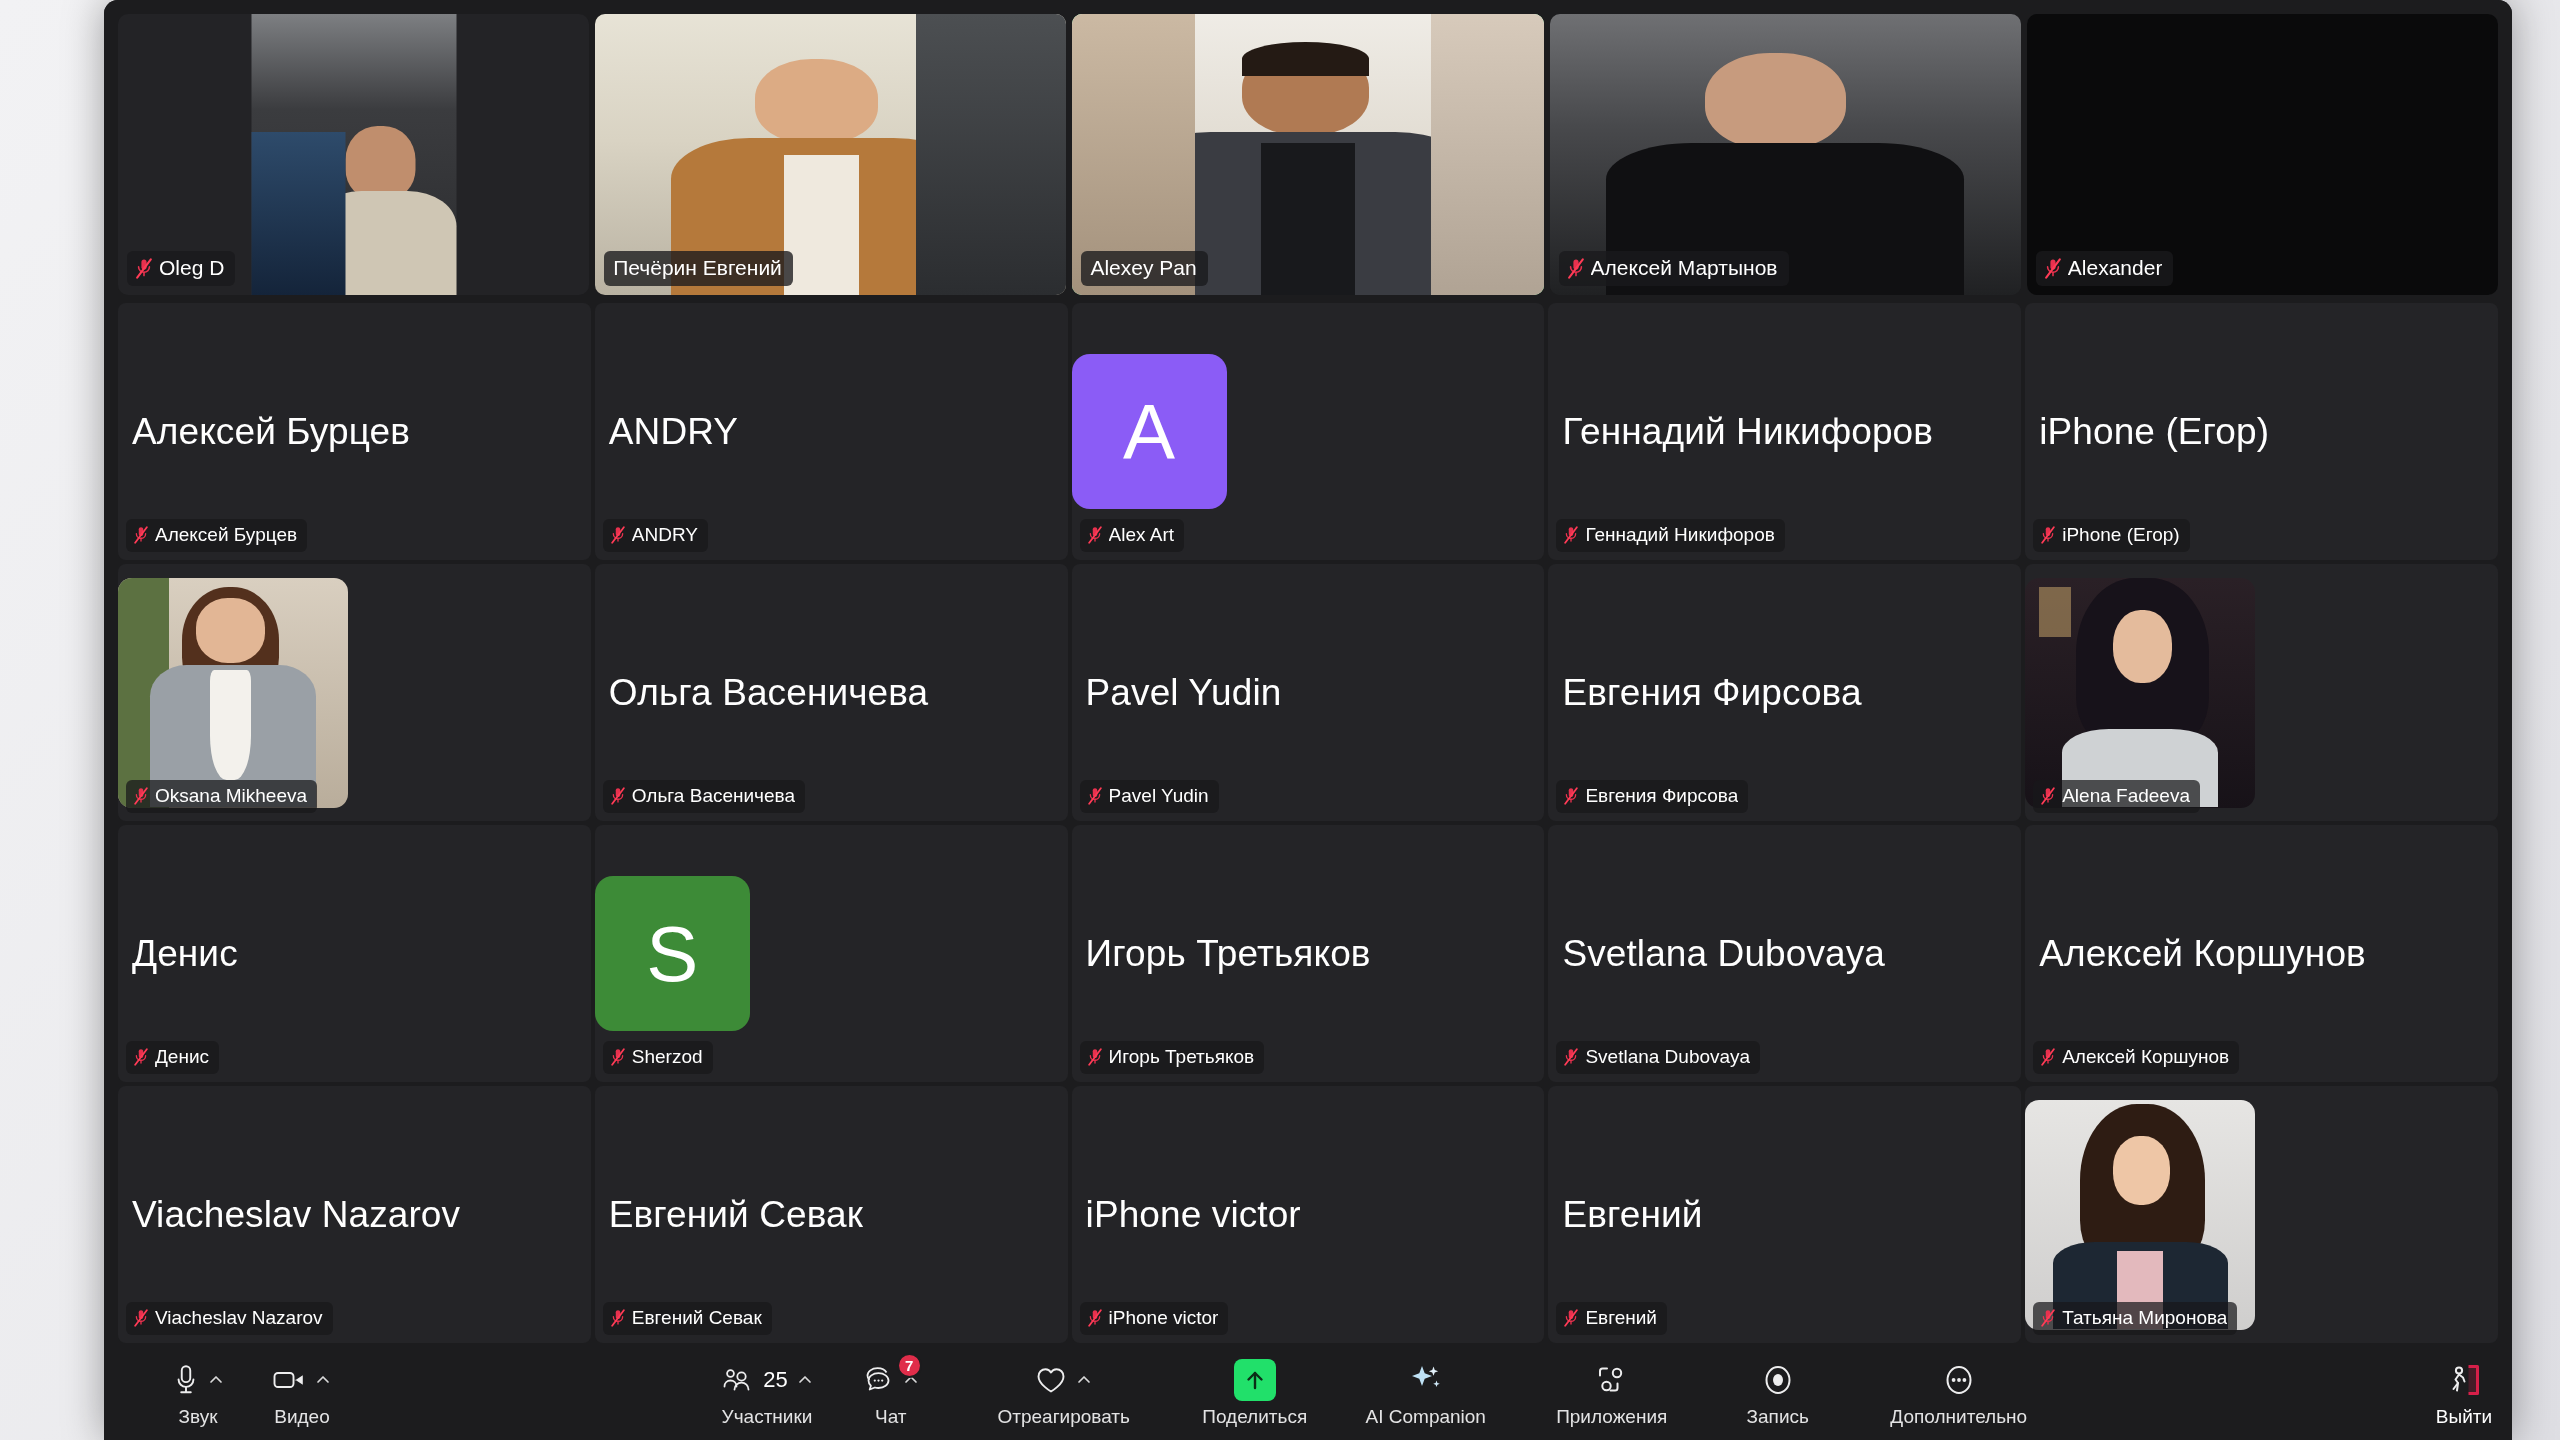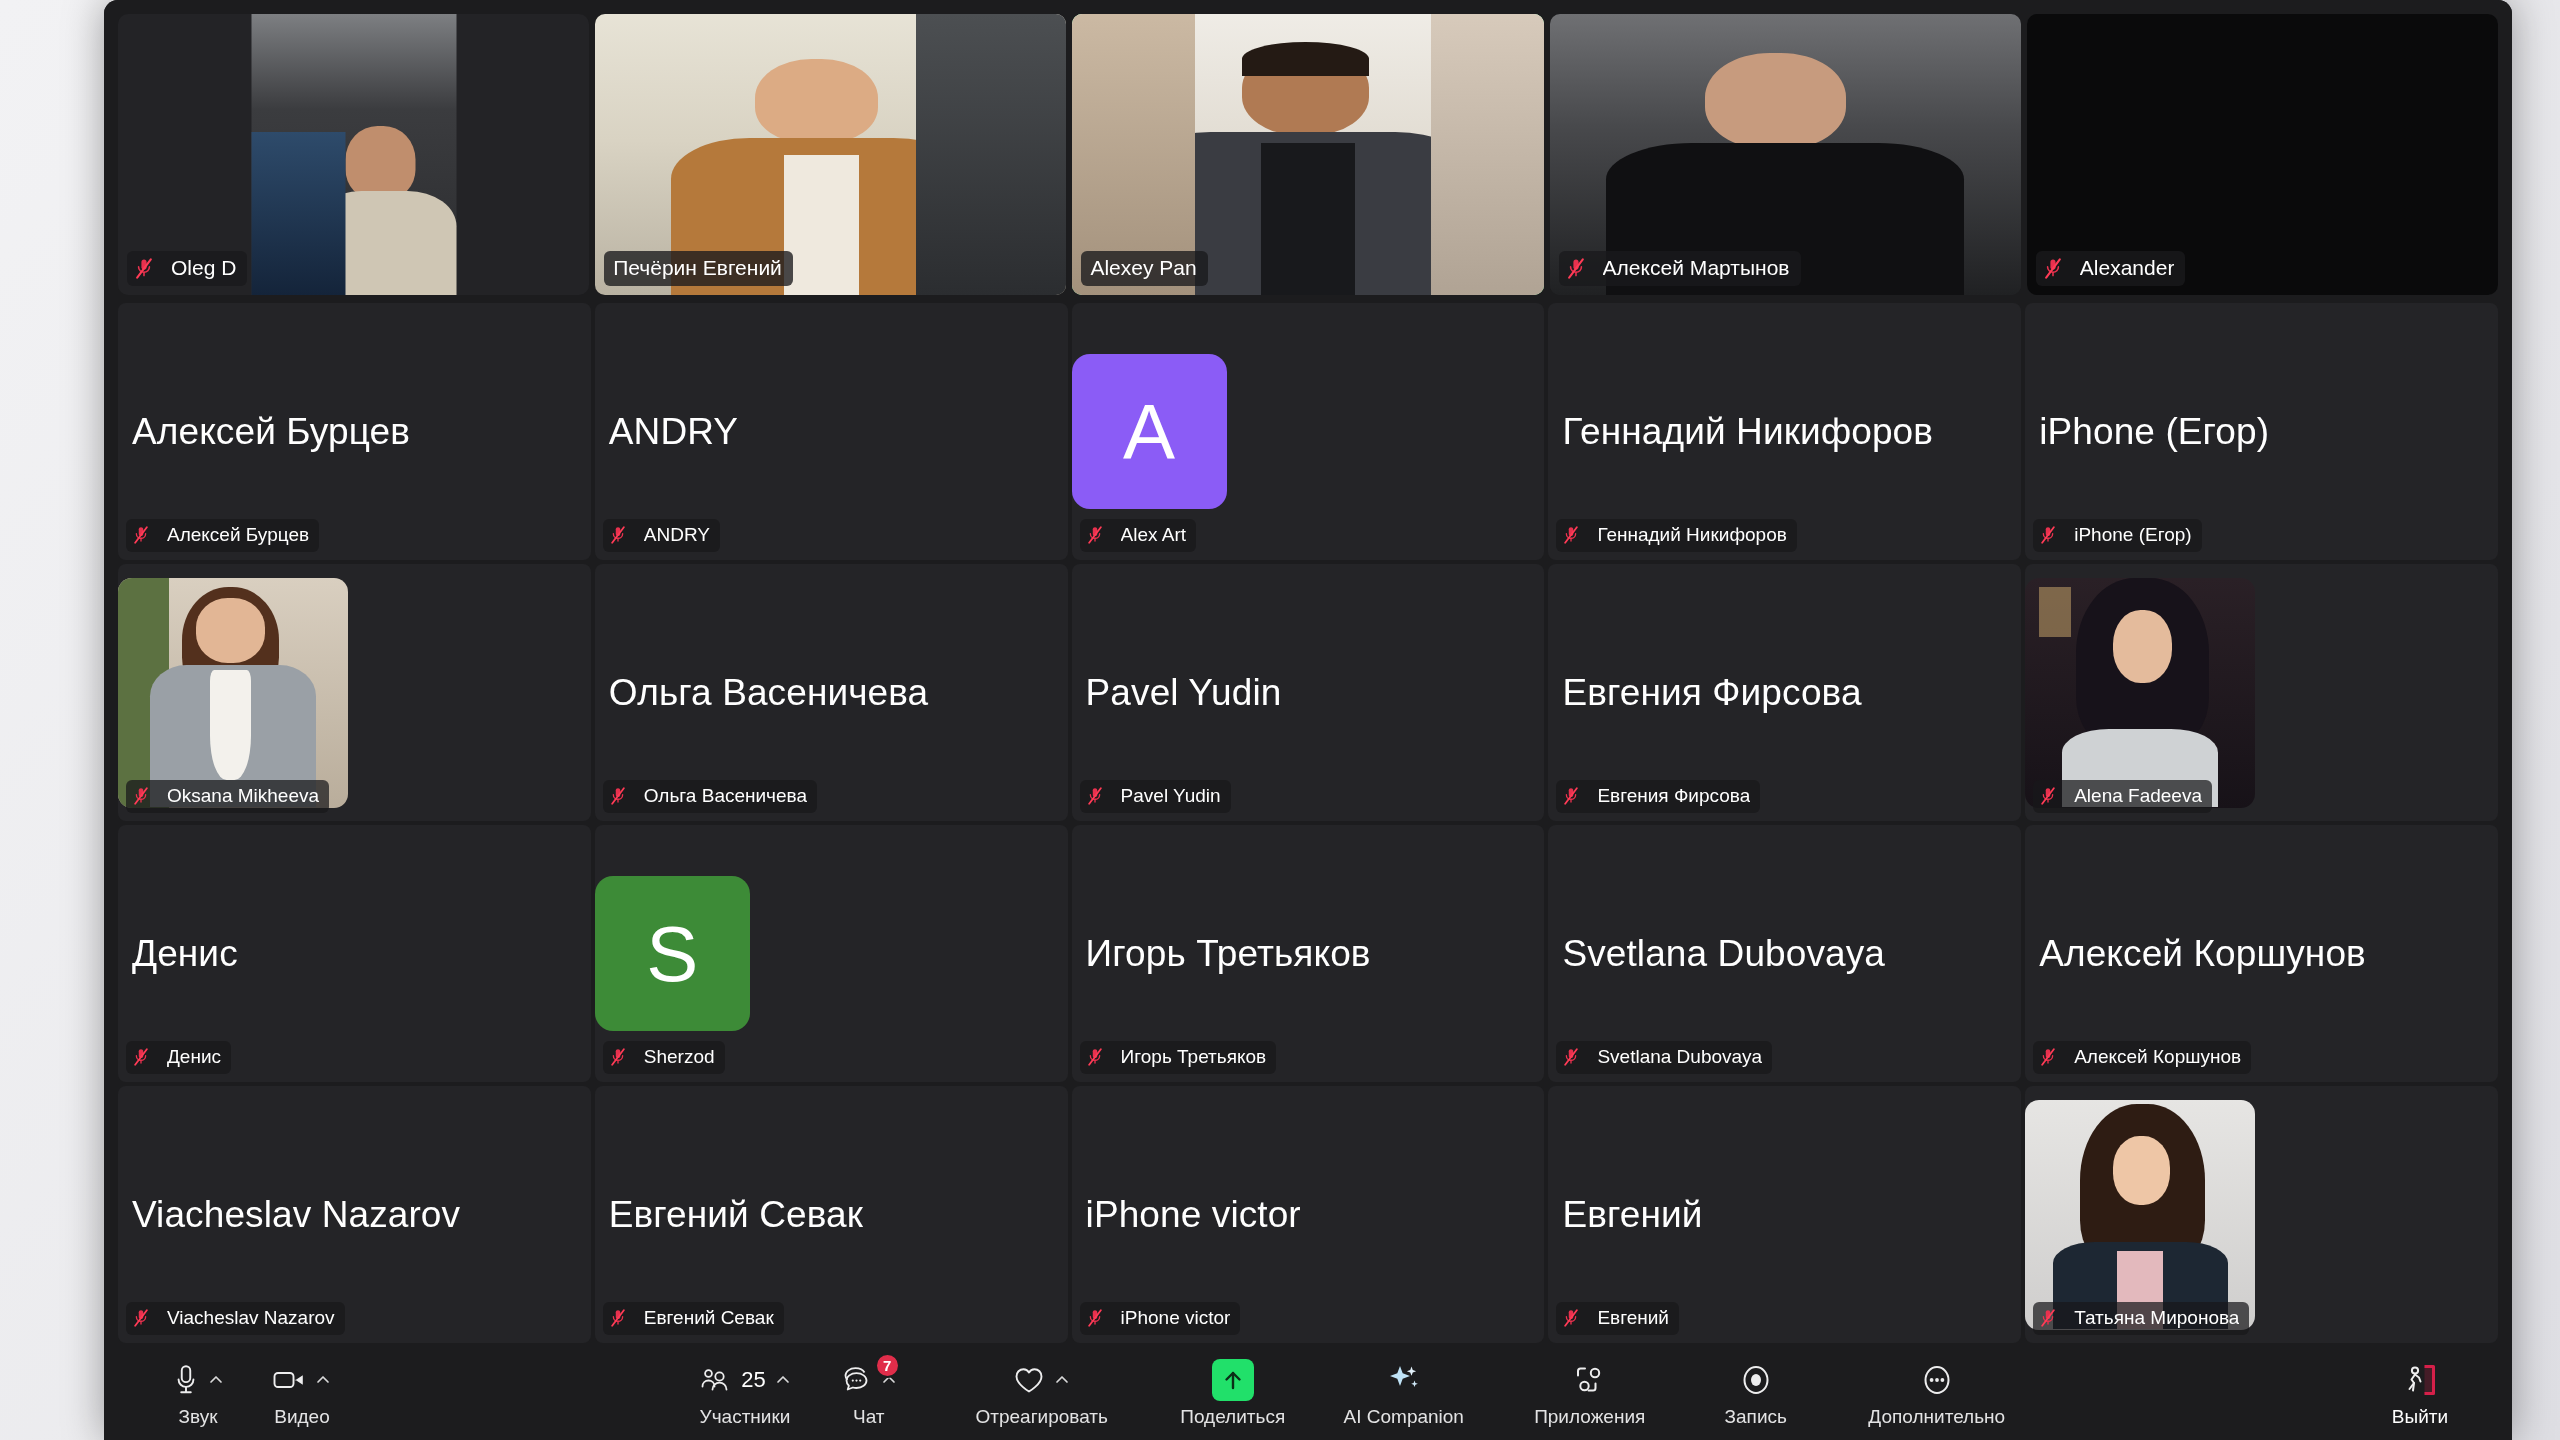--- a/index.html
+++ b/index.html
@@ -53,21 +53,21 @@
   .strip-media .inner {
     position:absolute; left:50%; top:0; transform:translateX(-50%);
     width: 205px; height: 281px;
   }
   .strip-media.wide .inner { width:100%; left:0; transform:none; }
 
   
   .name-chip {
     position: absolute;
     left: 9px; bottom: 9px;
-    display: flex; align-items: center; gap: 19px;
+    display: flex; align-items: center; gap: 7px;
     background: rgba(26,26,28,.78);
     border-radius: 6px;
     padding: 4px 11px 5px 9px;
     color: #fff;
     font-size: 21px;
     line-height: 26px;
     white-space: nowrap;
     max-width: calc(100% - 18px);
     overflow: hidden;
   }
@@ -125,21 +125,21 @@
 
   
   .toolbar {
     position:absolute; left:0; bottom:0;
     width: 2408px; height: 97px;
     background:#1c1c1e;
     display:flex; align-items:center;
   }
   .tb-left { display:flex; align-items:flex-start; padding-left: 42px; gap: 0px; }
   .tb-center { flex:1; display:flex; align-items:flex-start; justify-content:center; gap: 16px; }
-  .tb-right { display:flex; align-items:center; padding-right: 44px; }
+  .tb-right { display:flex; align-items:center; }
 
   .tb-item {
     position:relative;
     display:flex; flex-direction:column; align-items:center;
     min-width: 104px;
     padding: 4px 10px 0 10px;
     color:#e9e9ea;
     cursor: pointer;
   }
   .tb-icon-row { display:flex; align-items:center; gap:9px; height: 42px; }

